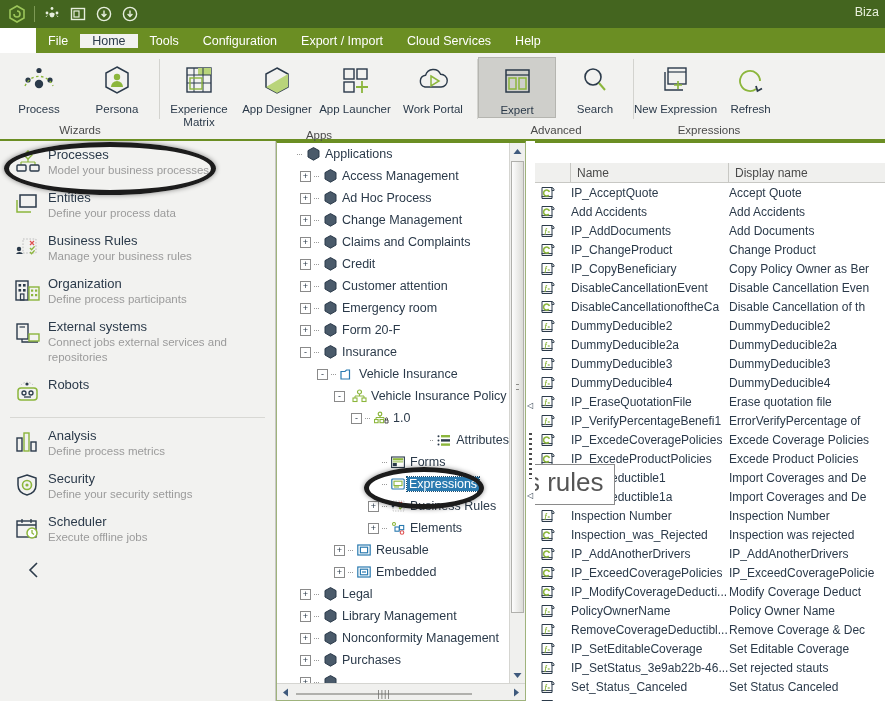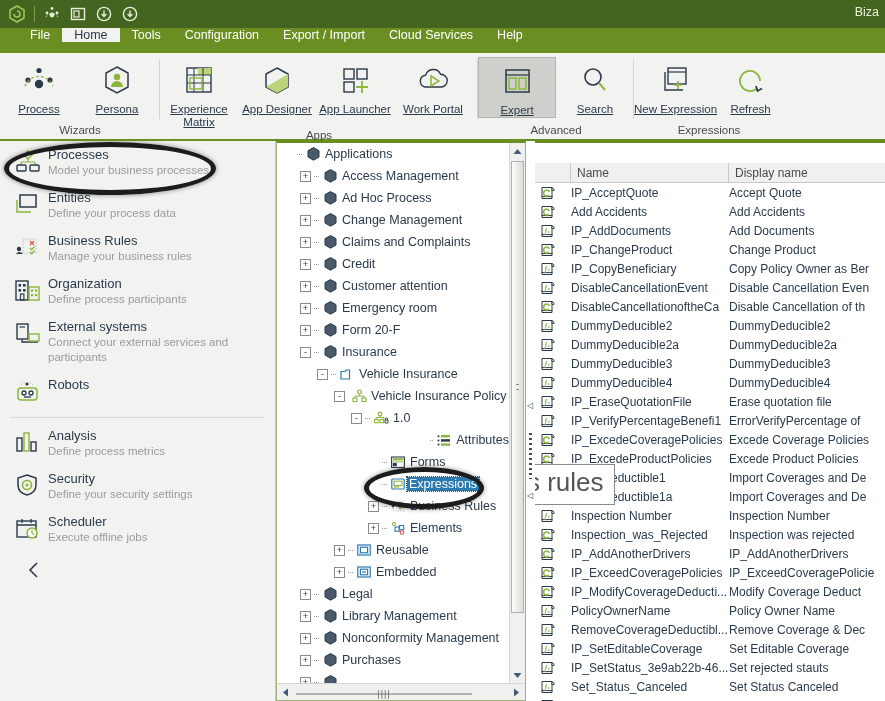--- a/index.html
+++ b/index.html
@@ -26,38 +26,38 @@
   #titlebar .sep {
     width:1px; height:16px; background:#7d9a55; margin:0 6px 0 2px;
   }
   #apptitle {
     position:absolute; right:6px; top:5px; color:#e8f0dc;
     font-size:12.5px; white-space:nowrap; overflow:hidden;
   }
 
   
   #menubar {
-    height: 25px; background: #6b8e23; display:flex; align-items:flex-start;
-    padding-left: 18px; position:relative;
+    height: 25px; background: #6b8e23; display:flex; align-items:center;
+    padding-left: 0; position:relative;margin-left:36px;
   }
   #menubar .mi {
     padding: 0 12px; display:flex; align-items:center;
     color:#ffffff; font-size:12.5px; white-space:nowrap; cursor:default;
   }
   #menubar .mi.active {
     background:#f2f2f0; color:#2b3a4a;
   }
 
   
   #ribbon {
     height: 88px; background:#f2f2f0; position:relative;
     border-bottom:2px solid #6b8e23; display:flex;
   }
   .rgroup { position:relative; display:flex; flex-direction:column; }
-  .rgroup .items { display:flex; flex:1; align-items:flex-start; padding-top:4px;text-decoration:underline;}
+  .rgroup .items { display:flex; flex:1; align-items:flex-start; padding-top:4px;}
   .rgroup .gname {
     text-align:center; font-size:11.5px; color:#4a4a4a; padding-bottom:3px;
   }
   .rgroup .divider {
     position:absolute; right:0; top:6px; bottom:20px; width:1px; background:#d3d3cf;
   }
   .rbtn {
     width:78px; display:flex; flex-direction:column; align-items:center;
     padding-top:4px; cursor:default;
   }
@@ -412,21 +412,21 @@
       <div class="nico">
         <svg width="28" height="26" viewBox="0 0 28 26">
             <rect x="3" y="3" width="11" height="15" fill="none" stroke="#2b3a4a" stroke-width="1.4"></rect>
             <path d="M5.5 6 H11" stroke="#2b3a4a" stroke-width="1.2"></path>
             <path d="M8 18 V21 H24" fill="none" stroke="#2b3a4a" stroke-width="1.3"></path>
             <rect x="15" y="13" width="10" height="7" fill="none" stroke="#8cb63c" stroke-width="1.4"></rect>
           </svg>
       </div>
       <div class="ntext">
         <div class="ntitle">External systems</div>
-        <div class="nsub">Connect your external services and participants</div>
+        <div class="nsub">Connect jobs external services and repositories</div>
       </div>
     </div>
 
     <div class="navitem">
       <div class="nico">
         <svg width="28" height="26" viewBox="0 0 28 26">
             <circle cx="13" cy="5" r="1.6" fill="#2b3a4a"></circle>
             <path d="M7 6 a8 8 0 0 1 12 0" fill="none" stroke="#bdbdbd" stroke-width="1" stroke-dasharray="1.5 1.5"></path>
             <rect x="4" y="9" width="19" height="12" rx="3" fill="none" stroke="#8cb63c" stroke-width="1.5"></rect>
             <circle cx="10" cy="14" r="2" fill="none" stroke="#2b3a4a" stroke-width="1.3"></circle>

